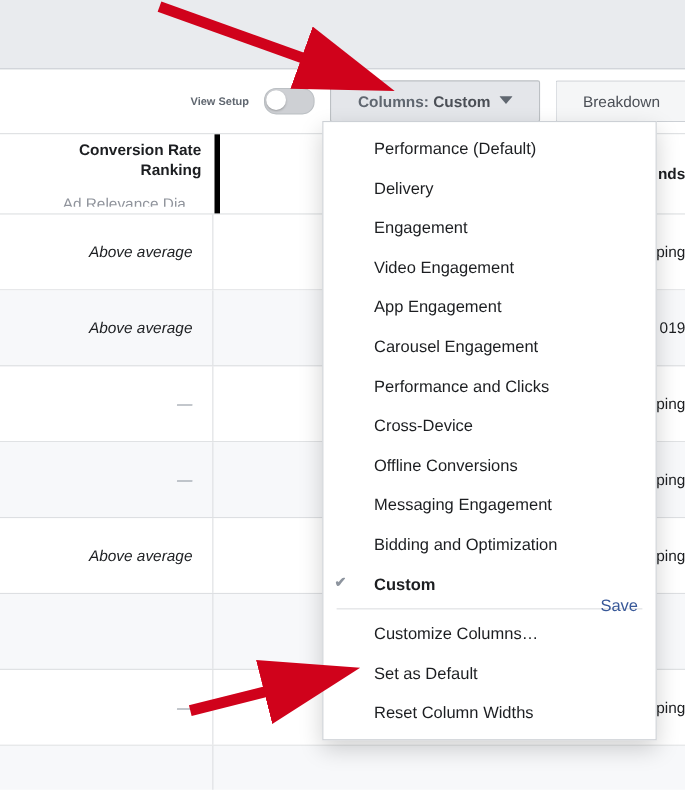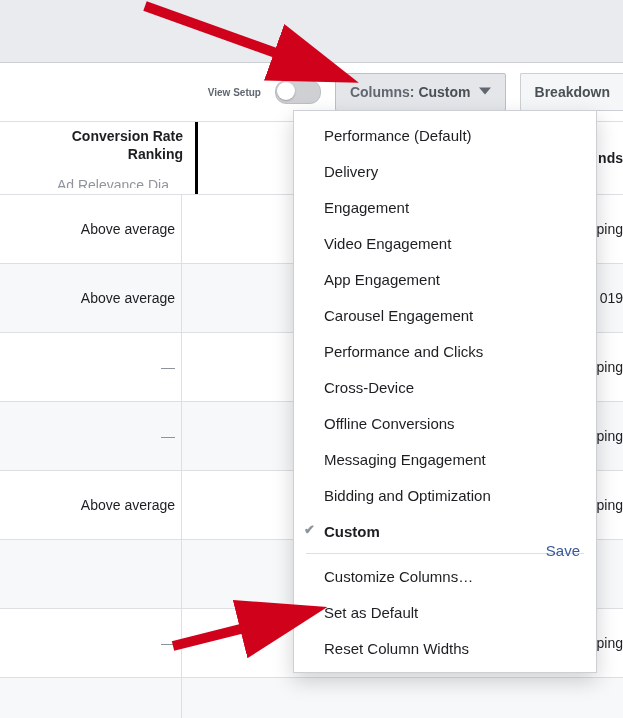--- a/index.html
+++ b/index.html
@@ -1,37 +1,37 @@
 <!DOCTYPE html>
 <html><head>
 <meta charset="utf-8">
 <style>
   html,body{margin:0;padding:0;font-family:Helvetica,Arial,sans-serif;font-size:14px;color:#1c1e21;background:#fff;width:623px;height:718px;overflow:hidden;}
   .topbar{height:62px;background:#e9ebee;border-bottom:1px solid #ccd0d5;}
   .toolbar{display:flex;align-items:center;justify-content:flex-end;gap:14px;padding:10px 0 10px 10px;border-bottom:1px solid #dddfe2;position:relative;z-index:10;}
   .vs-label{color:#606770;font-weight:600;font-size:10px;}
   .toggle{width:44px;height:22px;border-radius:11px;background:#ced0d4;position:relative;border:1px solid #bcc0c4;}
   .toggle .knob{position:absolute;left:1px;top:1px;width:18px;height:18px;border-radius:50%;background:#fff;box-shadow:0 1px 2px rgba(0,0,0,.25);}
-  .tb-btn{display:inline-flex;align-items:center;gap:8px;height:36px;padding:0 14px;border:1px solid #ccd0d5;border-radius:2px;background:#f5f6f7;font-weight:600;color:#4b4f56;cursor:pointer;}
+  .tb-btn{display:inline-flex;align-items:center;gap:8px;height:36px;padding:0 24px;border:1px solid #ccd0d5;border-radius:2px;background:#f5f6f7;font-weight:600;color:#4b4f56;cursor:pointer;}
   .tb-btn.active{background:#e4e6ea;border-color:#bcc0c4;}
   .tb-btn .lbl .pre{color:#606770;font-weight:700;}
   .tb-btn .lbl .val{color:#4b4f56;font-weight:700;}
   .caret svg{width:12px;height:12px;fill:#606770;}
   .table{width:623px;}
   .th-row{display:flex;height:72px;border-bottom:1px solid #dddfe2;}
-  .th-cell{width:175px;border-right:3px solid #000000;padding:6px 12px 6px 8px;text-align:left;display:flex;flex-direction:column;justify-content:center;align-items:flex-end;}
+  .th-cell{width:175px;border-right:5px solid #000000;padding:6px 12px 6px 8px;text-align:left;display:flex;flex-direction:column;justify-content:center;align-items:flex-end;}
   .th-cell .h1{font-weight:700;color:#1c1e21;line-height:1.25;}
   .th-cell .h2{color:#90949c;margin-top:14px;white-space:nowrap;overflow:hidden;text-overflow:ellipsis;max-width:100%;}
   .row{display:flex;height:68px;border-bottom:1px solid #dddfe2;align-items:center;}
   .row.alt{background:#f7f8fa;}
-  .cell{width:175px;border-right:1px solid #dddfe2;text-align:right;padding-right:6px;height:100%;display:flex;align-items:center;justify-content:flex-end;color:#1c1e21;}
+  .cell{width:175px;border-right:1px solid #dddfe2;text-align:right;padding-right:18px;height:100%;display:flex;align-items:center;justify-content:flex-end;color:#1c1e21;font-style:italic;}
   .endcell{flex:1;text-align:right;padding-right:0;height:100%;display:flex;align-items:center;justify-content:flex-end;color:#1c1e21;overflow:hidden;}
   .dash{color:#8d949e;}
   .dropdown{position:absolute;left:293px;top:110px;width:302px;background:#fff;border:1px solid #ccd0d5;box-shadow:0 8px 20px rgba(0,0,0,.18);z-index:50;padding:6px 0;}
-  .dropdown .item{display:flex;align-items:center;padding:0 16px 0 30px;height:36px;color:#1c1e21;position:relative;cursor:pointer;font-size:15px;}
+  .dropdown .item{display:flex;align-items:center;padding:0 16px 0 46px;height:36px;color:#1c1e21;position:relative;cursor:pointer;font-size:15px;}
   .dropdown .item.selected{font-weight:700;}
   .dropdown .item .check{position:absolute;left:10px;top:50%;transform:translateY(-60%);color:#8d949e;font-size:13px;}
   .dropdown .item .save{margin-left:auto;font-weight:400;color:#385898;margin-top:39px;}
   .dropdown .divider{height:1px;background:#dddfe2;margin:4px 12px;}
   .th-right{flex:1;padding-right:0;text-align:right;display:flex;justify-content:flex-end;align-items:center;}
   .th-right span{font-weight:700;color:#1c1e21;}
   
   .arrow{position:absolute;pointer-events:none;z-index:200;}
   .arrow svg{display:block;}
 </style>
@@ -51,21 +51,21 @@
       <span class="pre">Columns: </span><span class="val">Custom</span>
     </span>
     <span class="caret">
       <svg viewBox="0 0 10 6">
           <path d="M0 0l5 6 5-6z"></path>
         </svg>
     </span>
   </div>
 
   <div class="tb-btn" style="border-radius:2px 0 0 2px;margin-right:-1px;border-right:none;">
-    <span style="font-weight:700;color:#4b4f56;">Breakdown</span>
+    <span style="font-weight:400;color:#4b4f56;">Breakdown</span>
   </div>
 </div>
 
 <div class="table">
   <div class="th-row">
     <div class="th-cell">
       <div class="h1">Conversion Rate</div>
       <div class="h1">Ranking</div>
       <div class="h2">Ad Relevance Dia…</div>
     </div>

